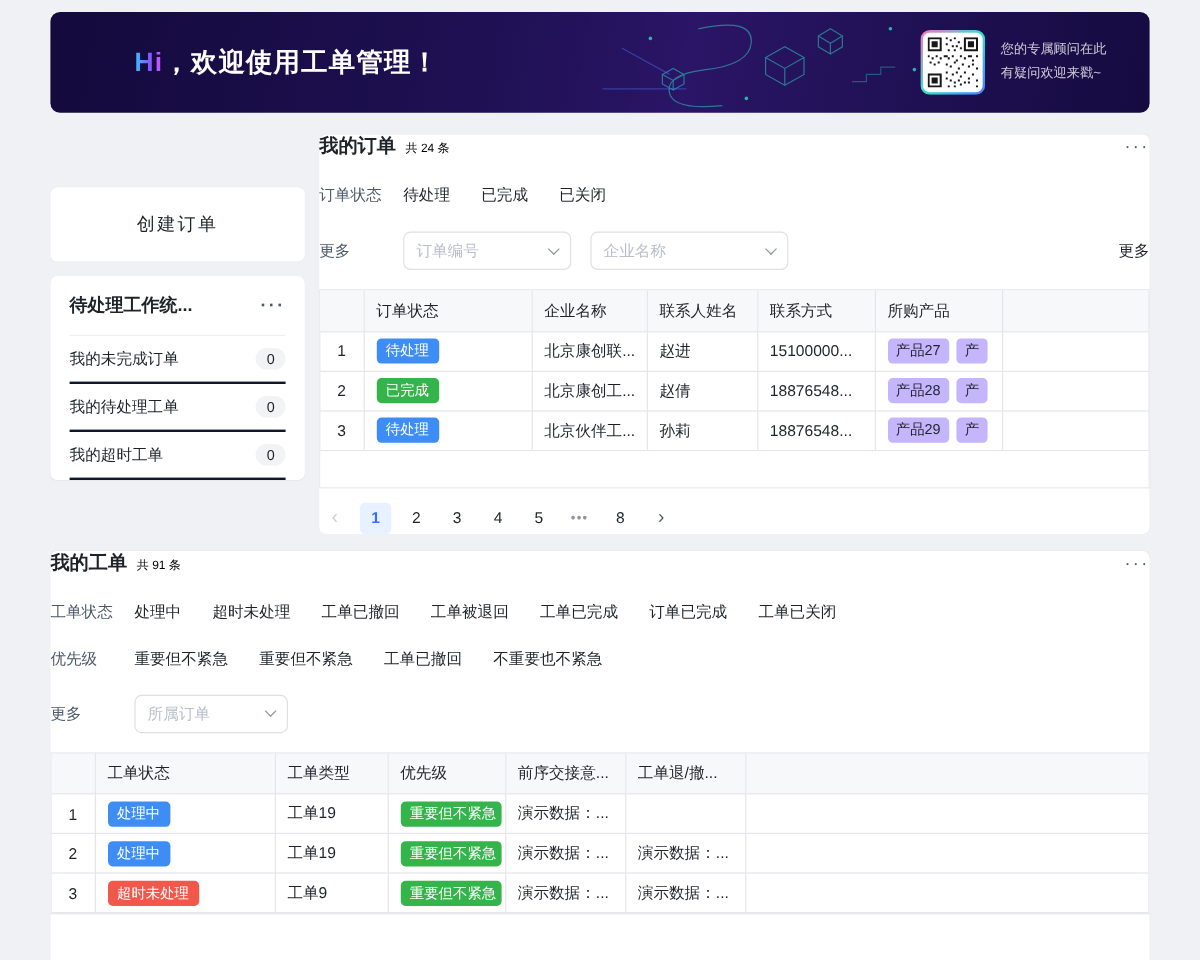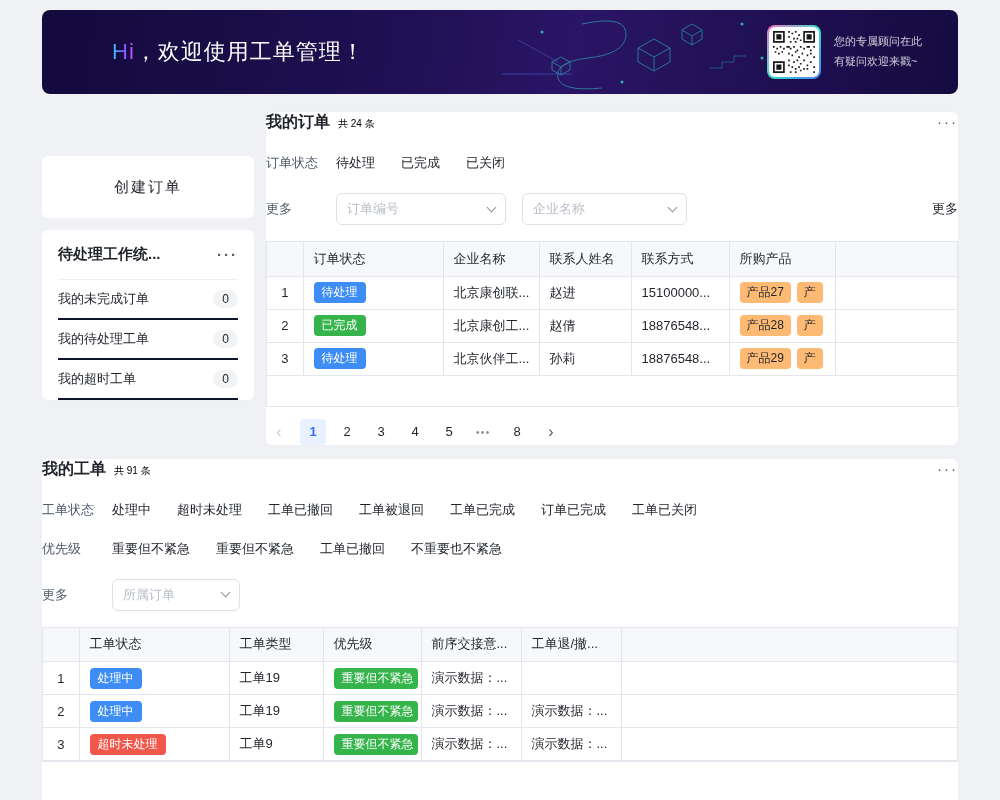--- a/index.html
+++ b/index.html
@@ -4,21 +4,21 @@
 <style>
   *{margin:0;padding:0;box-sizing:border-box}
   html,body{width:1000px;height:800px;overflow:hidden}
   body{background:#eff1f4;font-family:"Liberation Sans","DejaVu Sans",sans-serif;color:#1f2329}
   .page{padding:10px 42px 0 42px}
 
   
   .banner{position:relative;height:84px;border-radius:8px;overflow:hidden;display:flex;align-items:center;
     background:linear-gradient(100deg,#140a3c 0%,#1e1052 38%,#2a1566 58%,#150b40 100%)}
   .banner-left{padding-left:70px;position:relative;z-index:2}
-  .greeting{font-size:22px;font-weight:normal;color:#fff;letter-spacing:1px}
+  .greeting{font-size:22px;font-weight:bold;color:#fff;letter-spacing:1px}
   .greeting .hi{background:linear-gradient(90deg,#36c6ff,#7a5cff,#e14fff);-webkit-background-clip:text;background-clip:text;color:transparent}
   .banner-sub{margin-top:7px;margin-left:5px;font-size:12px;color:rgba(255,255,255,.62)}
   .banner-deco{position:absolute;left:400px;top:0;z-index:1}
   .banner-right{margin-left:auto;display:flex;align-items:center;gap:13px;padding-right:36px;position:relative;z-index:2}
   .qr-box{width:54px;height:54px;border-radius:8px;border:2px solid transparent;padding:3px;
     background:linear-gradient(#fff,#fff) padding-box,linear-gradient(135deg,#ff6ec4,#35e0c8,#4f7dff) border-box;
     display:flex;align-items:center;justify-content:center}
   .qr-note{font-size:11px;color:rgba(255,255,255,.78);line-height:1.8}
 
   
@@ -58,21 +58,21 @@
   th:last-child,td:last-child{border-right:none}
   thead th{background:#f7f8fa;height:34px;color:#1f2329;font-weight:500}
   .idx{text-align:center;padding:0 4px}
   .tbl-space{height:30px;background:#fff}
 
   .badge{display:inline-block;padding:2px 8px;border-radius:4px;color:#fff;font-size:12px;line-height:17px;vertical-align:middle}
   .badge[data-color="blue"]{background:#3d8df5}
   .badge[data-color="green"]{background:#34b44a}
   .badge[data-color="red"]{background:#f2574b}
   .badge.trunc{max-width:84px;overflow:hidden;text-overflow:clip;white-space:nowrap}
-  .tag{display:inline-block;padding:2px 7px;border-radius:4px;background:#fdba74;color:#1f2329;font-size:12px;margin-right:6px;vertical-align:middle}
+  .tag{display:inline-block;padding:2px 7px;border-radius:4px;background:#c4b5fd;color:#1f2329;font-size:12px;margin-right:6px;vertical-align:middle}
 
   
   .pagination{display:flex;align-items:center;gap:8px;margin-top:12px;font-size:13px}
   .page-btn{min-width:26px;height:26px;display:flex;align-items:center;justify-content:center;border-radius:4px;cursor:pointer;padding:0 4px}
   .page-btn.current{background:#e8f1ff;color:#366ef4;font-weight:bold}
   .page-prev{color:#c9cdd4;font-size:16px}
   .page-next{color:#4e5969;font-size:16px}
   .page-ellipsis{color:#8f959e;cursor:pointer;font-size:11px;letter-spacing:1px}
 </style>
 </head>
@@ -162,21 +162,21 @@
         <span class="filter-label">订单状态</span>
         <div class="filter-opts">
           <span class="filter-opt">待处理</span>
           <span class="filter-opt">已完成</span>
           <span class="filter-opt">已关闭</span>
         </div>
       </div>
 
       <div class="filter-row">
         <span class="filter-label">更多</span>
-        <div class="select" style="width:170px">
+        <div class="select" style="width:140px">
           <span class="select-ph" title="订单编号">订单编号</span>
           <span class="chev"></span>
         </div>
         <div class="select" style="width:165px">
           <span class="select-ph" title="企业名称">企业名称</span>
           <span class="chev"></span>
         </div>
         <span class="more-link">更多</span>
       </div>
 

